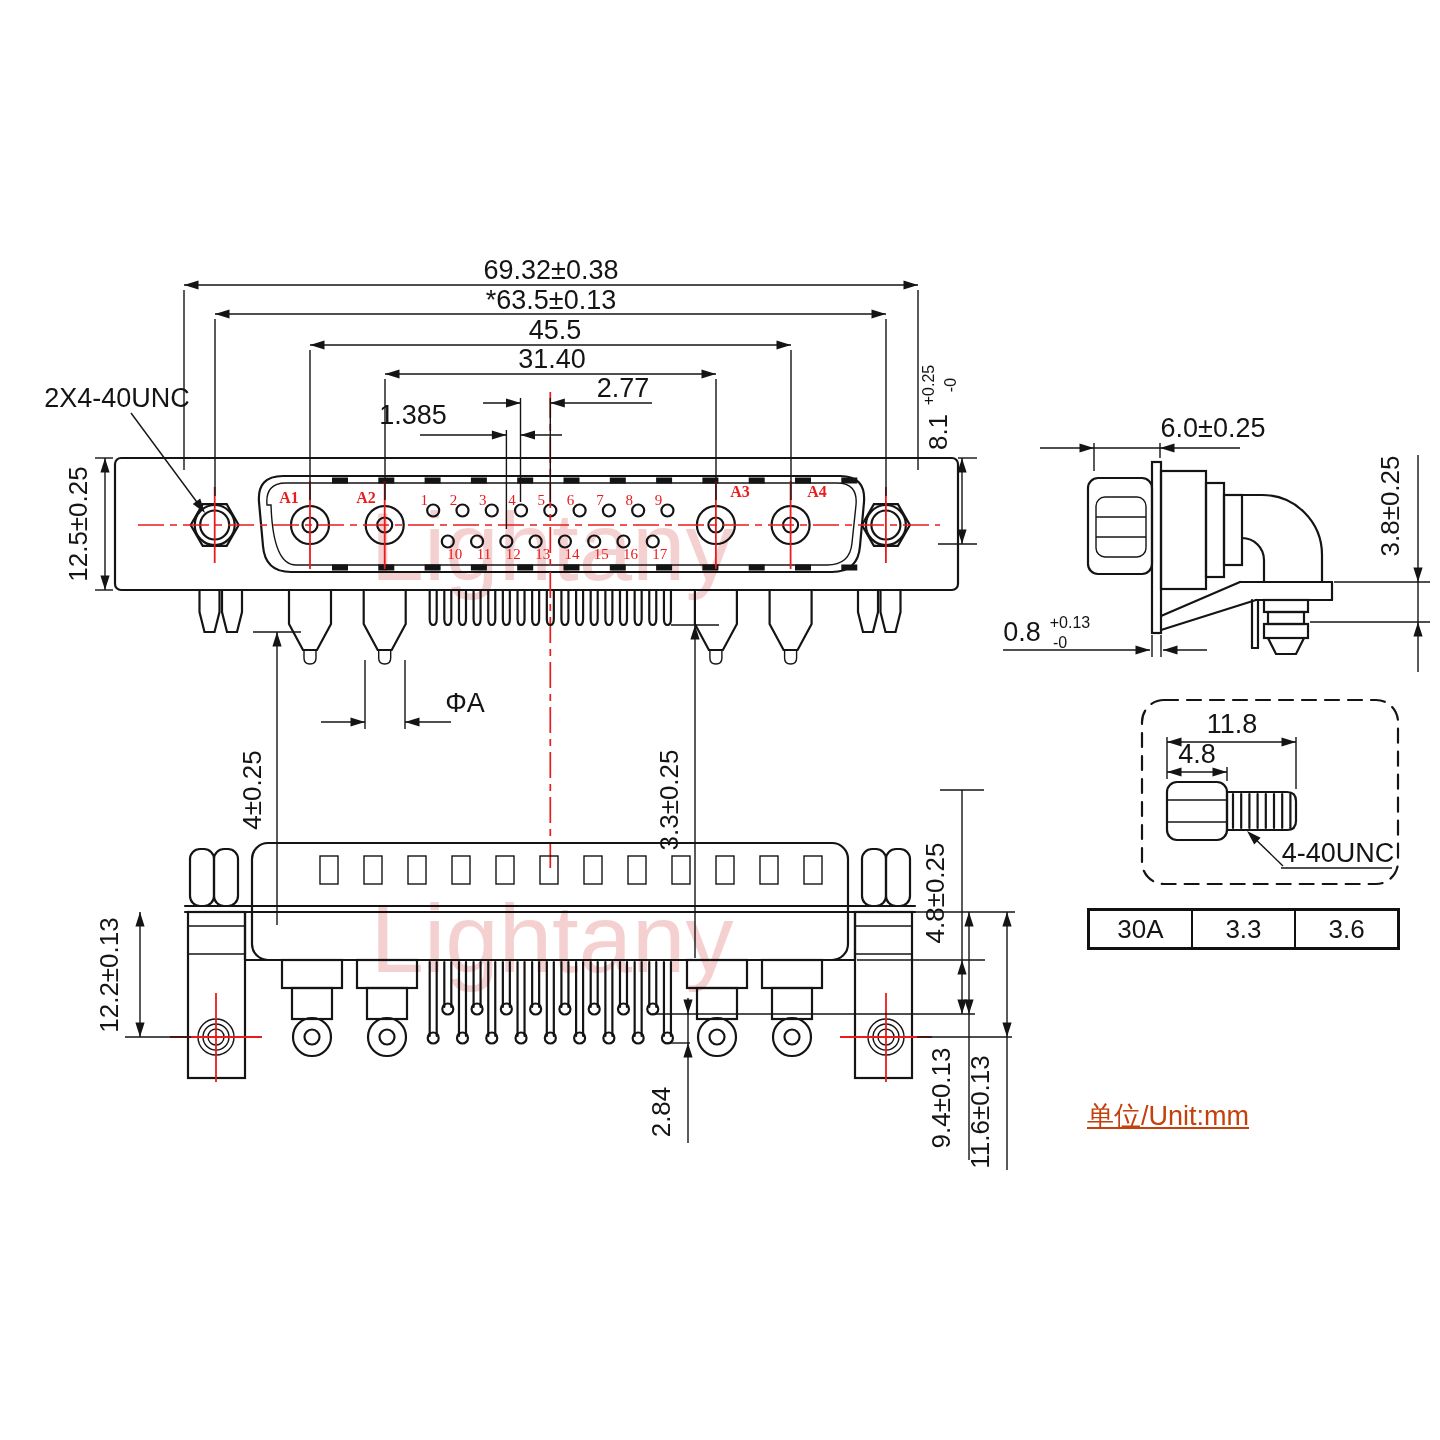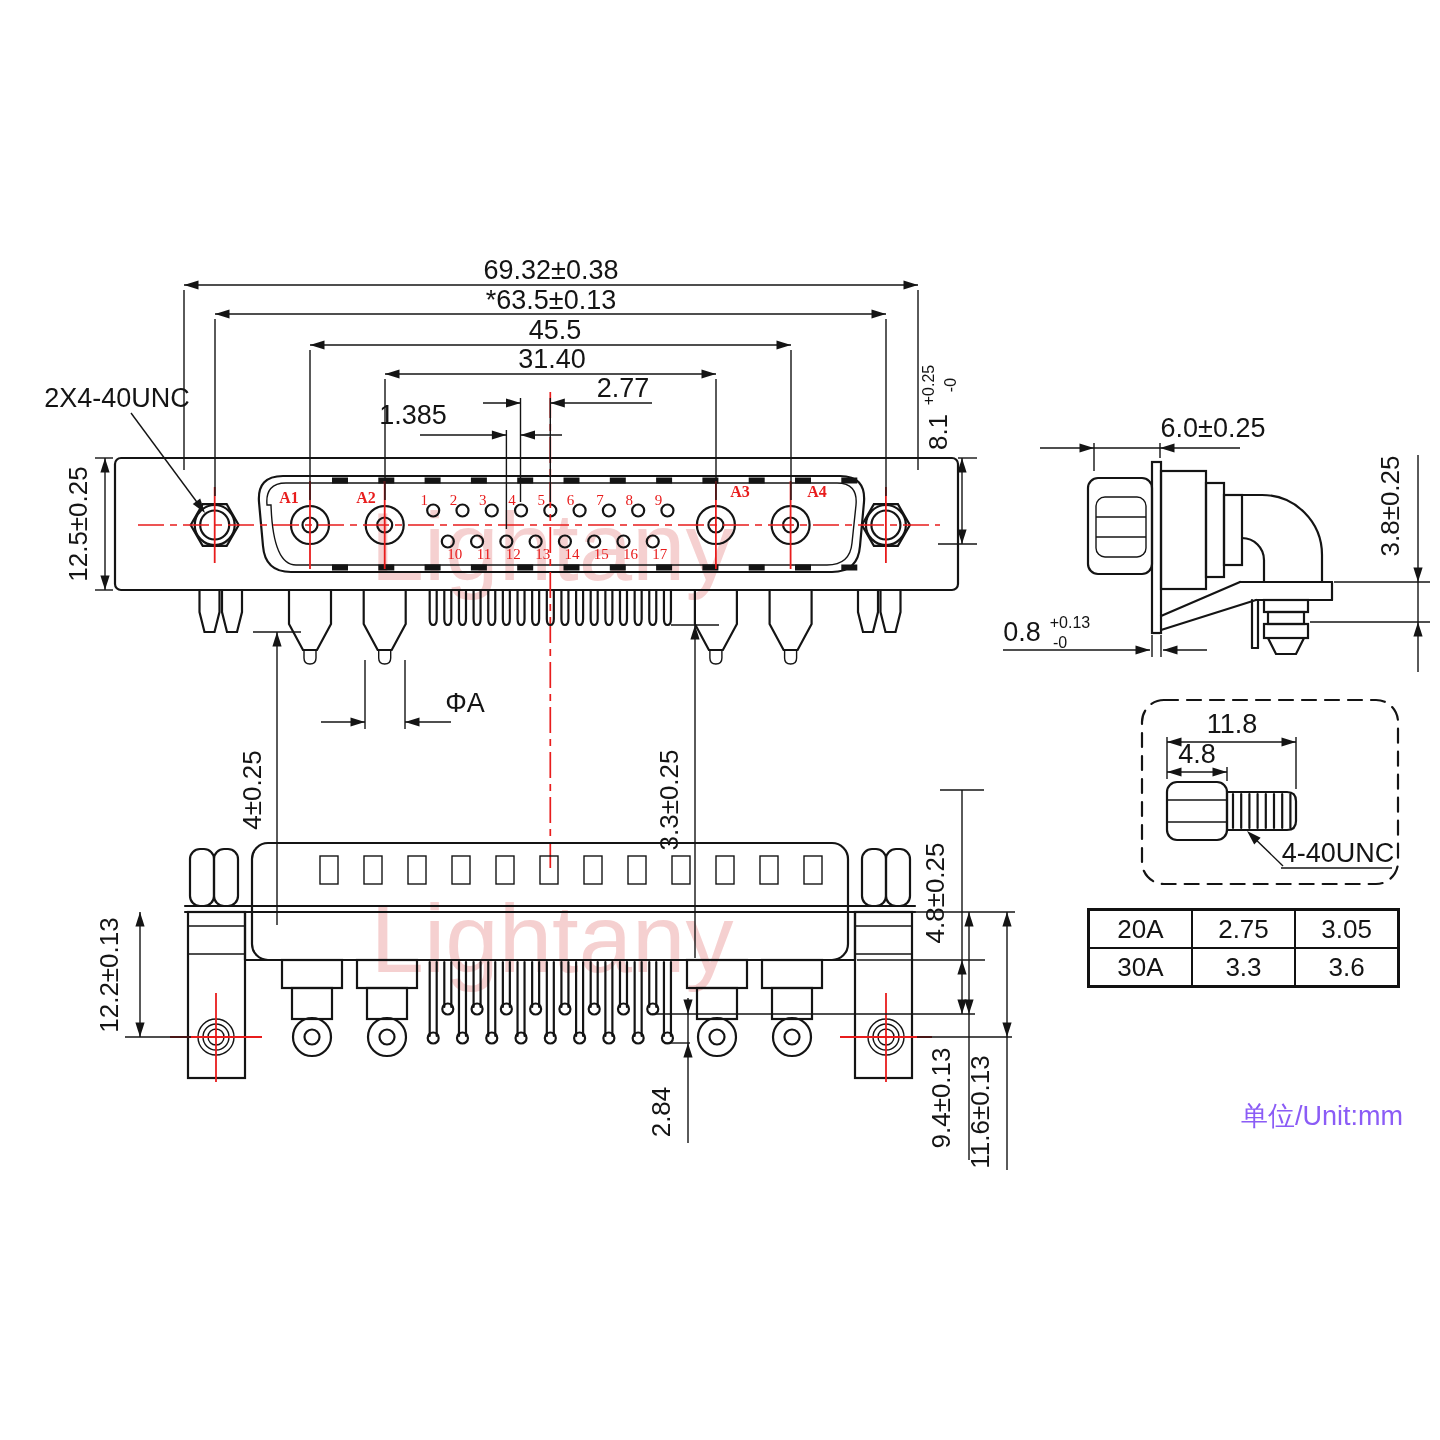--- a/index.html
+++ b/index.html
@@ -17,22 +17,22 @@
   .tol{font:16px "Liberation Sans",sans-serif;fill:#141414;text-anchor:middle;}
   .pinnum{font:15px "Liberation Serif",serif;fill:var(--red);text-anchor:middle;}
   .coaxlab{font:bold 16px "Liberation Serif",serif;fill:var(--red);text-anchor:middle;}
   .wm{font:96px "Liberation Sans",sans-serif;fill:var(--wm);opacity:.55;text-anchor:middle;}
   
   .spec-table{position:absolute;left:1087px;top:908px;width:313px;}
   .spec-table table{width:100%;border-collapse:collapse;border:3px solid #111;table-layout:fixed;}
   .spec-table td,.spec-table th{border:2.6px solid #111;text-align:center;vertical-align:middle;
       font:26px "Liberation Sans",sans-serif;color:#141414;height:36px;padding:0;font-weight:normal;}
   .spec-table tr.hdr th{height:38px;font-size:25px;}
-  .unit-note{position:absolute;left:1087px;top:1098px;width:316px;text-align:right;
-      font:27px "Liberation Sans",sans-serif;color:#8b5cf6;}
+  .unit-note{position:absolute;left:1087px;top:1098px;width:316px;
+      font:27px "Liberation Sans",sans-serif;color:#c2410c;text-decoration:underline;}
 </style>
 </head>
 <body>
 
 <div class="page">
 
 <svg width="1440" height="1440" viewBox="0 0 1440 1440">
 
   <text class="wm" x="552" y="580">Lightany</text>
   <text class="wm" x="552" y="972">Lightany</text>
@@ -441,25 +441,20 @@
   <text class="dimr" x="118" y="975" transform="rotate(-90 118 975)">12.2±0.13</text>
   <text class="dimr" x="670" y="1112" transform="rotate(-90 670 1112)">2.84</text>
   <text class="dimr" x="950" y="1098" transform="rotate(-90 950 1098)">9.4±0.13</text>
   <text class="dimr" x="989" y="1112" transform="rotate(-90 989 1112)">11.6±0.13</text>
 </svg>
 
 <div class="spec-table">
   <table>
     <tbody id="specBody">
           <tr>
-            <td>20A</td>
-            <td>2.75</td>
-            <td>3.05</td>
-          </tr>
-          <tr>
             <td>30A</td>
             <td>3.3</td>
             <td>3.6</td>
           </tr>
         </tbody>
   </table>
 </div>
 <div class="unit-note">单位/Unit:mm</div>
 
 </div>

